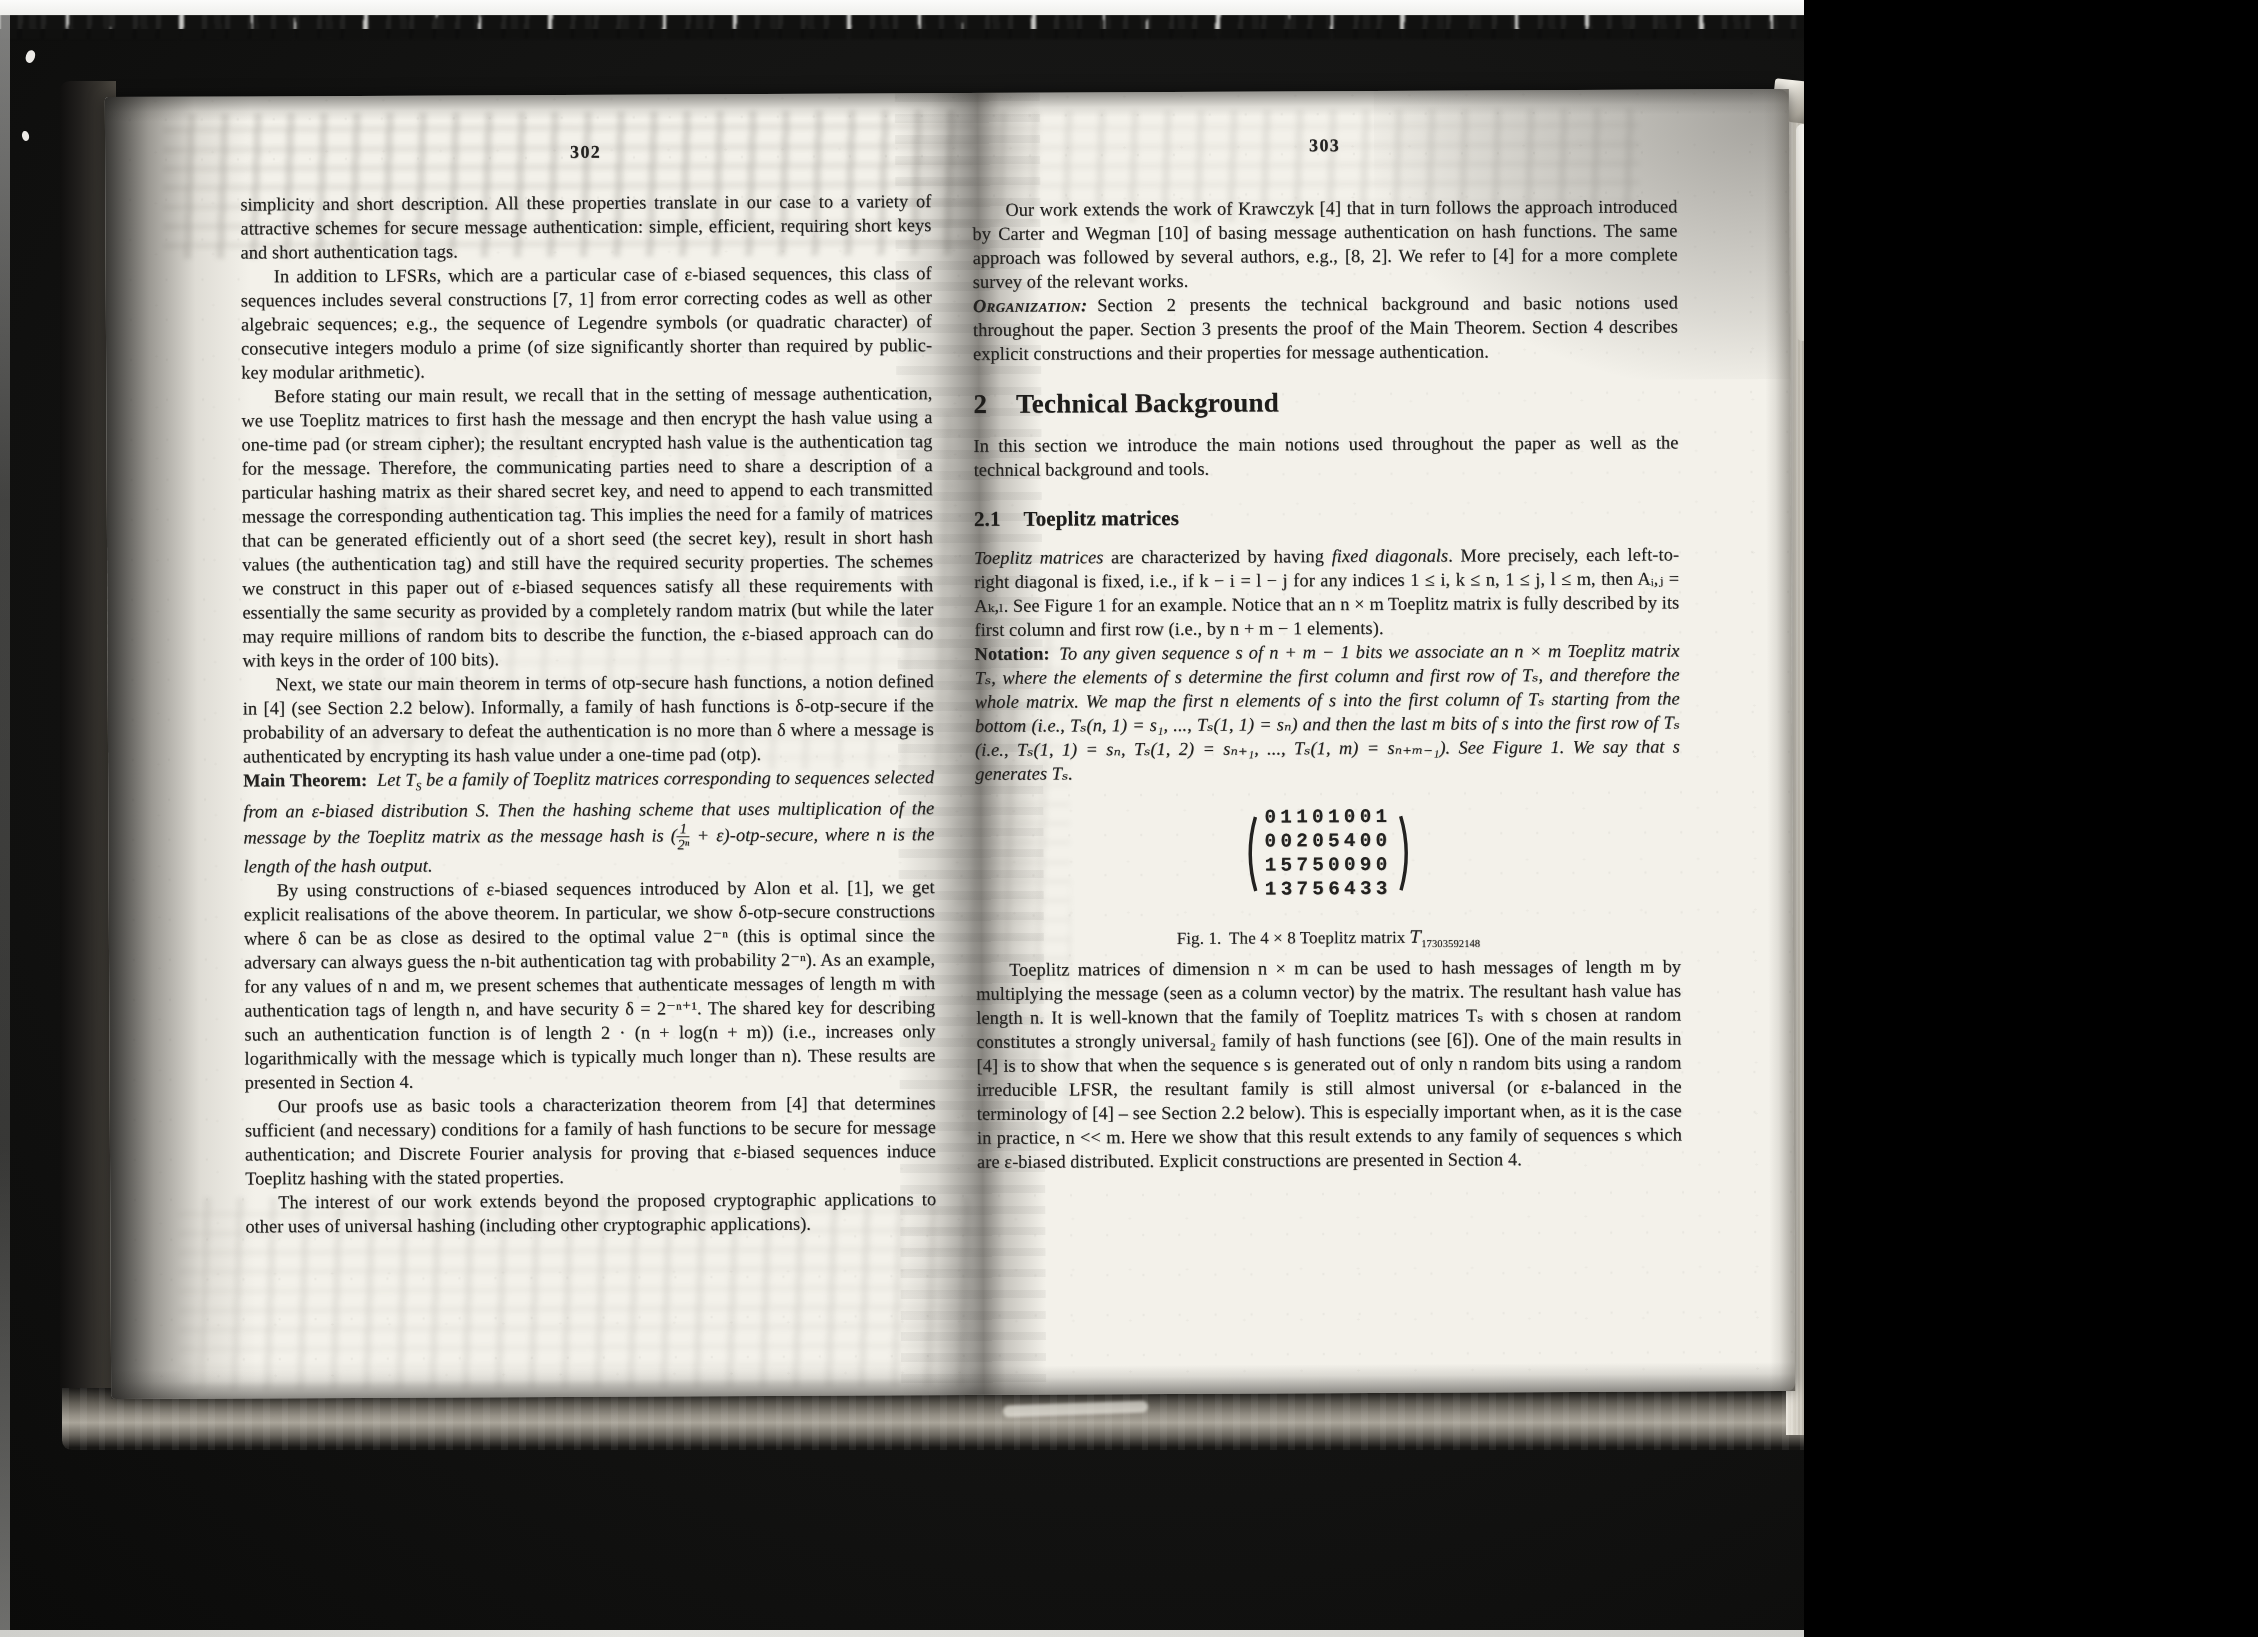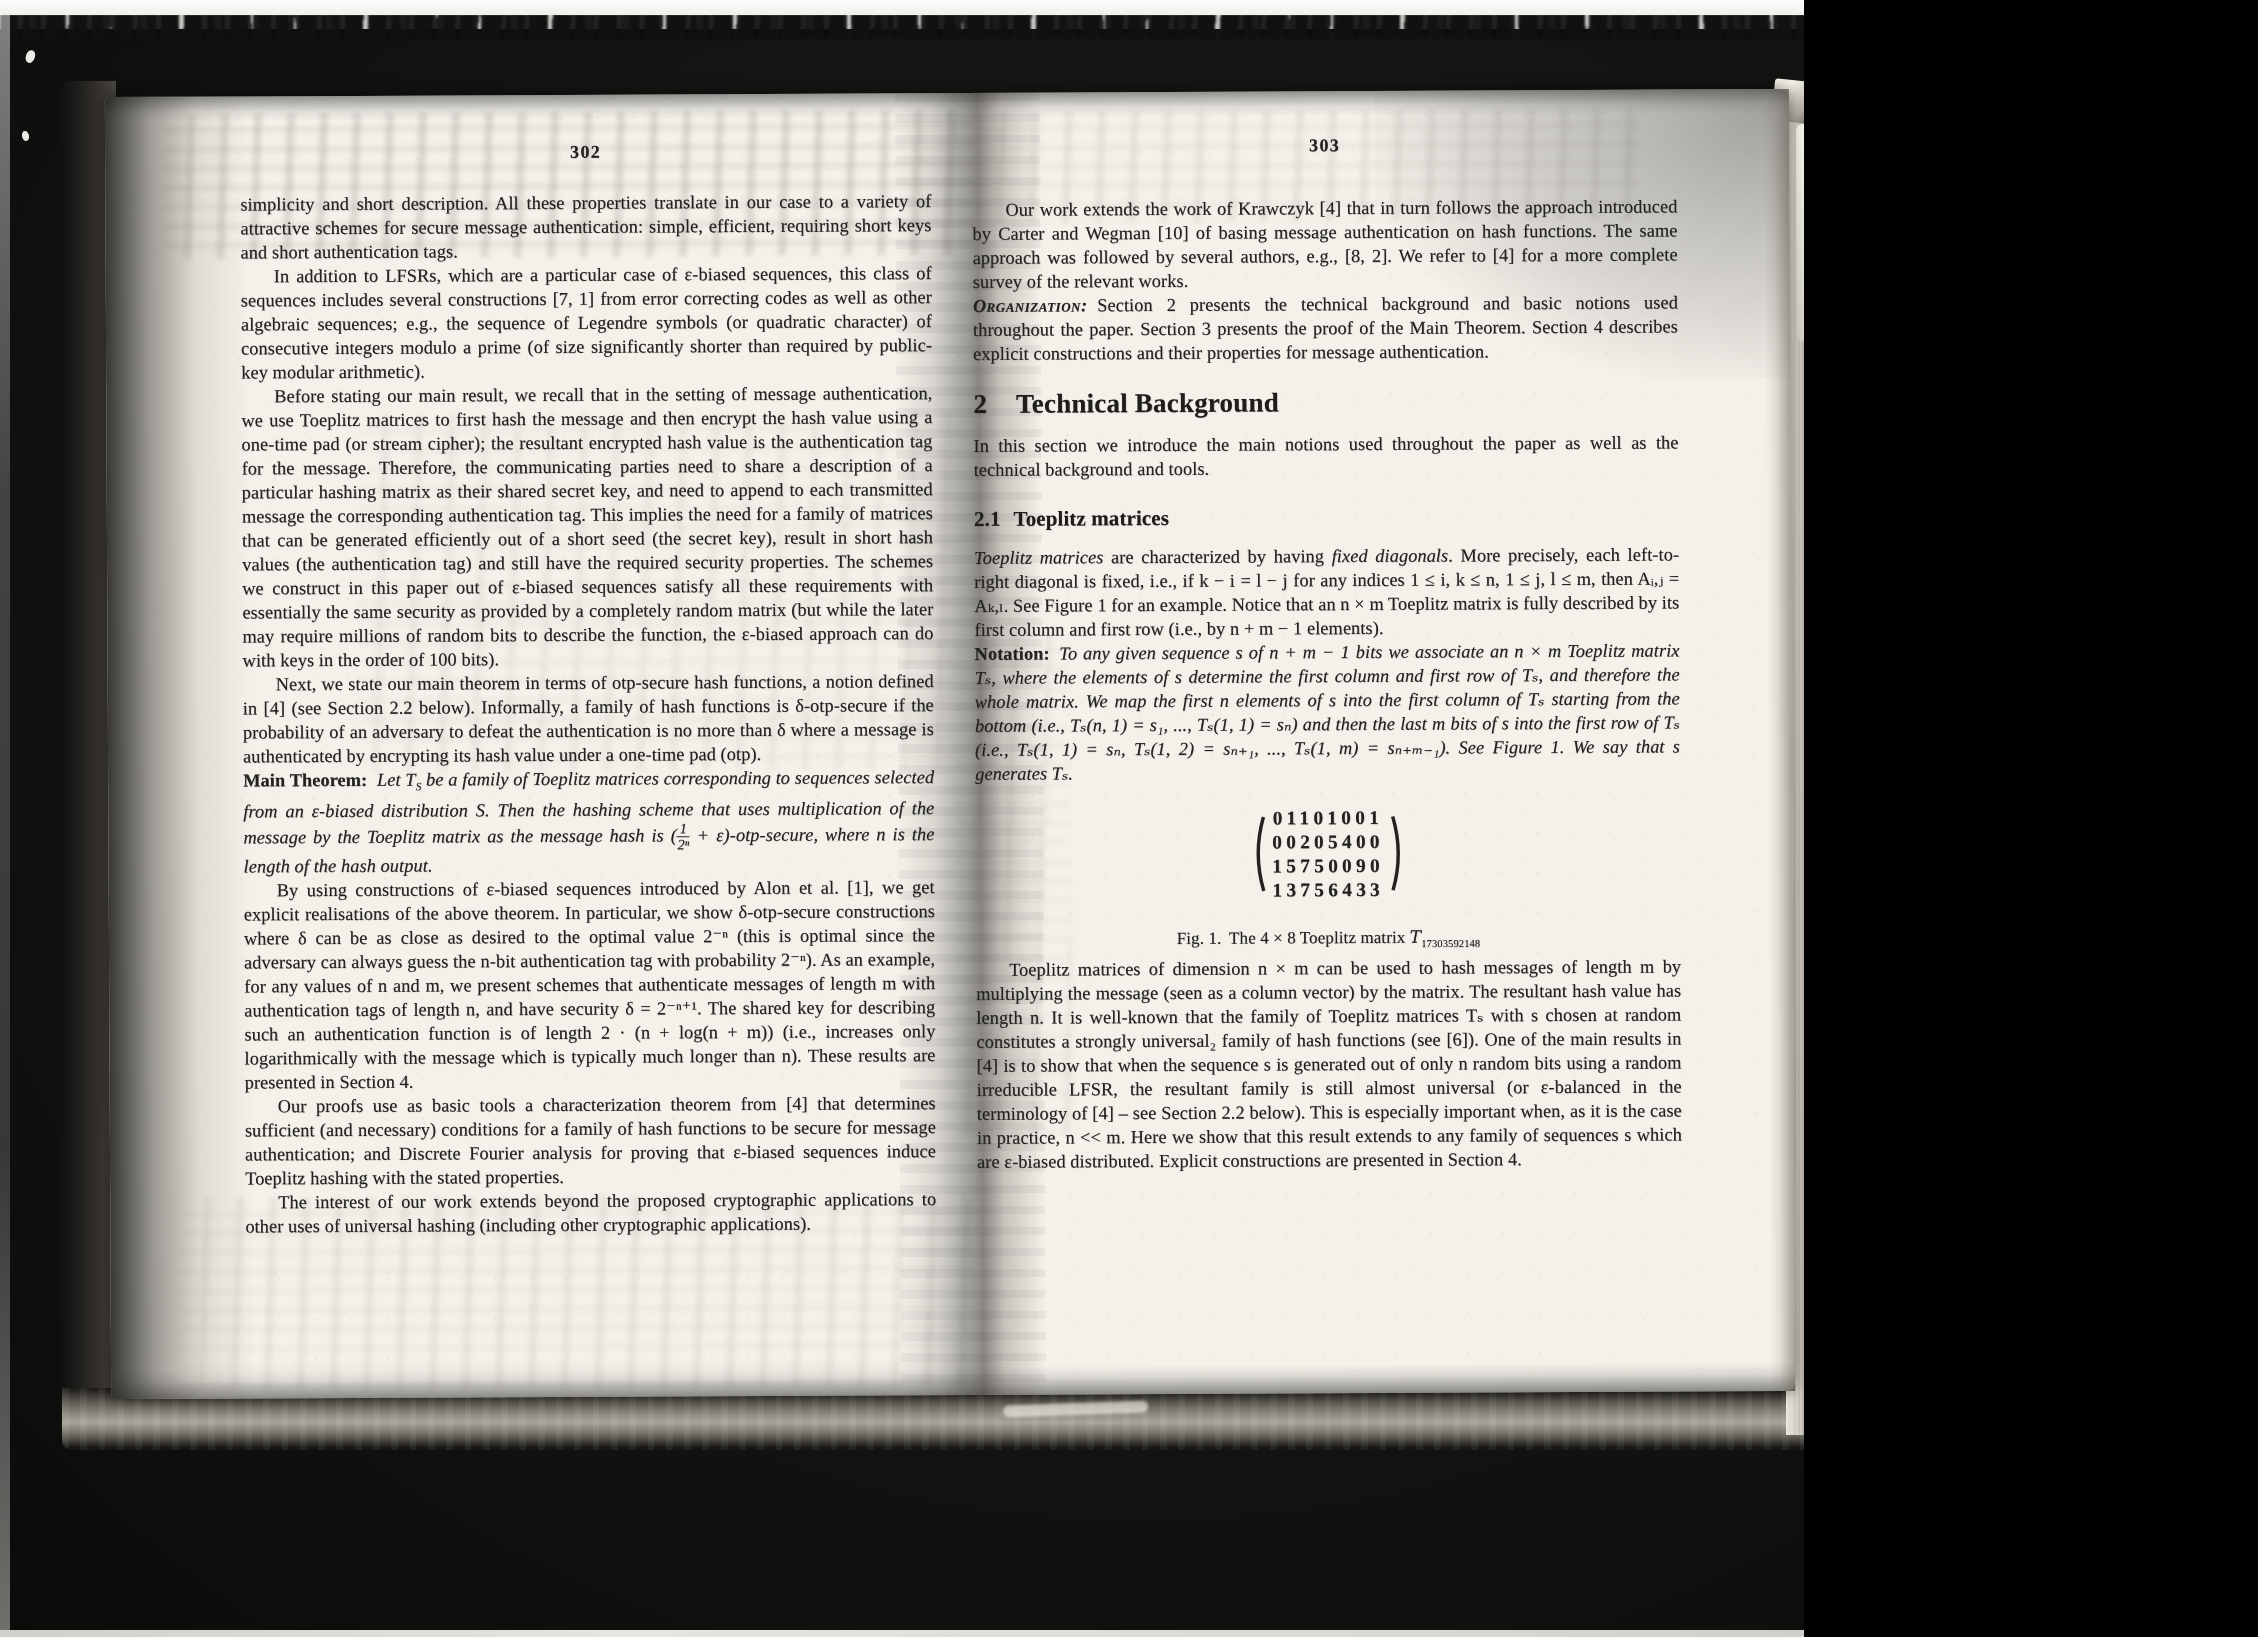--- a/index.html
+++ b/index.html
@@ -95,27 +95,27 @@
   .ind{text-indent:33px;}
   .lbl{font-weight:bold;margin-right:9.7px;}
   .itbody{font-style:italic;}
   .sc{font-variant:small-caps;letter-spacing:0.5px;font-style:italic;}
   .frac{display:inline-block;text-align:center;vertical-align:-0.55em;line-height:1.05;font-size:.78em;font-style:italic;}
   .frac .num{display:block;border-bottom:1.4px solid #232220;padding:0 2.9px;}
   .frac .den{display:block;text-align:center;}
   h1.section{font-size:27px;font-weight:bold;margin:26px 0 18.3px 0;letter-spacing:0.2px;text-align:left;color:#1e1d1b;}
   h1.section .hnum{margin-right:29px;}
   h2.subsection{font-size:21px;font-weight:bold;margin:25px 0 14.5px 0;text-align:left;color:#1e1d1b;}
-  h2.subsection .hnum{margin-right:13px;}
+  h2.subsection .hnum{margin-right:23px;}
   sub{font-size:.62em;}
   .figure{margin-top:21px;}
   .matrix-wrap{display:flex;justify-content:center;align-items:stretch;height:97px;}
   .mrows{display:flex;flex-direction:column;justify-content:space-between;padding:1px 6.8px;}
   .mrow{font-size:19.3px;font-weight:bold;letter-spacing:4.3px;line-height:23px;
-    font-family:Liberation Serif, serif;text-align:center;}
+    font-family:Liberation Mono, monospace;text-align:center;}
   .paren-svg{height:97px;width:15.4px;}
   .caption{text-align:center;font-size:17px;margin-top:23px;text-indent:0;}
   .caption .cap-lbl{font-weight:normal;margin-right:7.7px;}
   .caption i{font-family:"DejaVu Serif",serif;}
 </style>
 </head>
 <body>
 
 <div class="stage">
 

